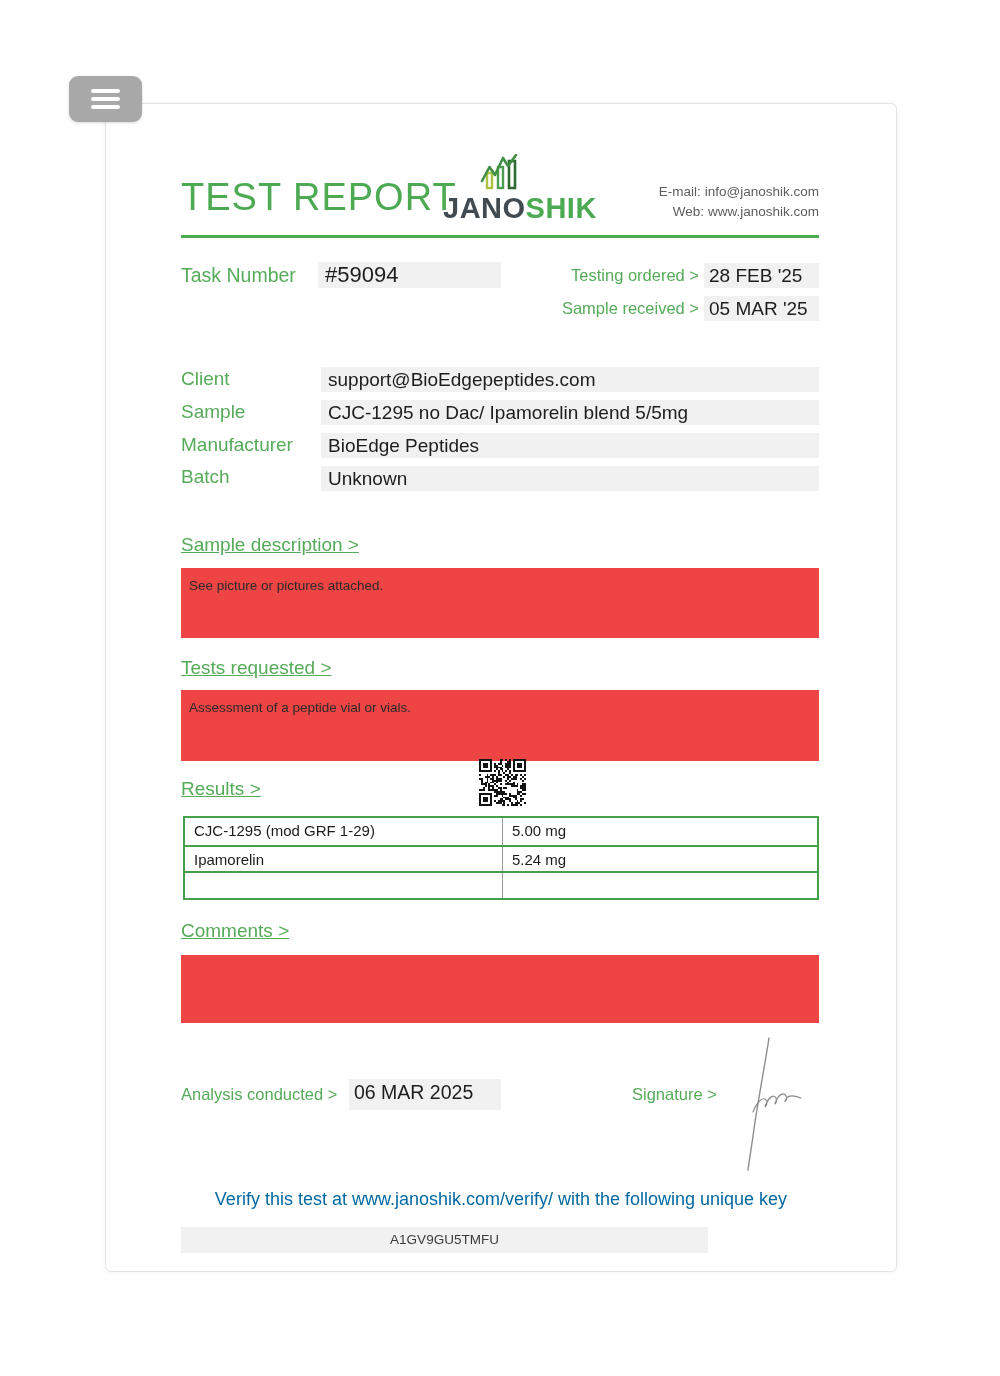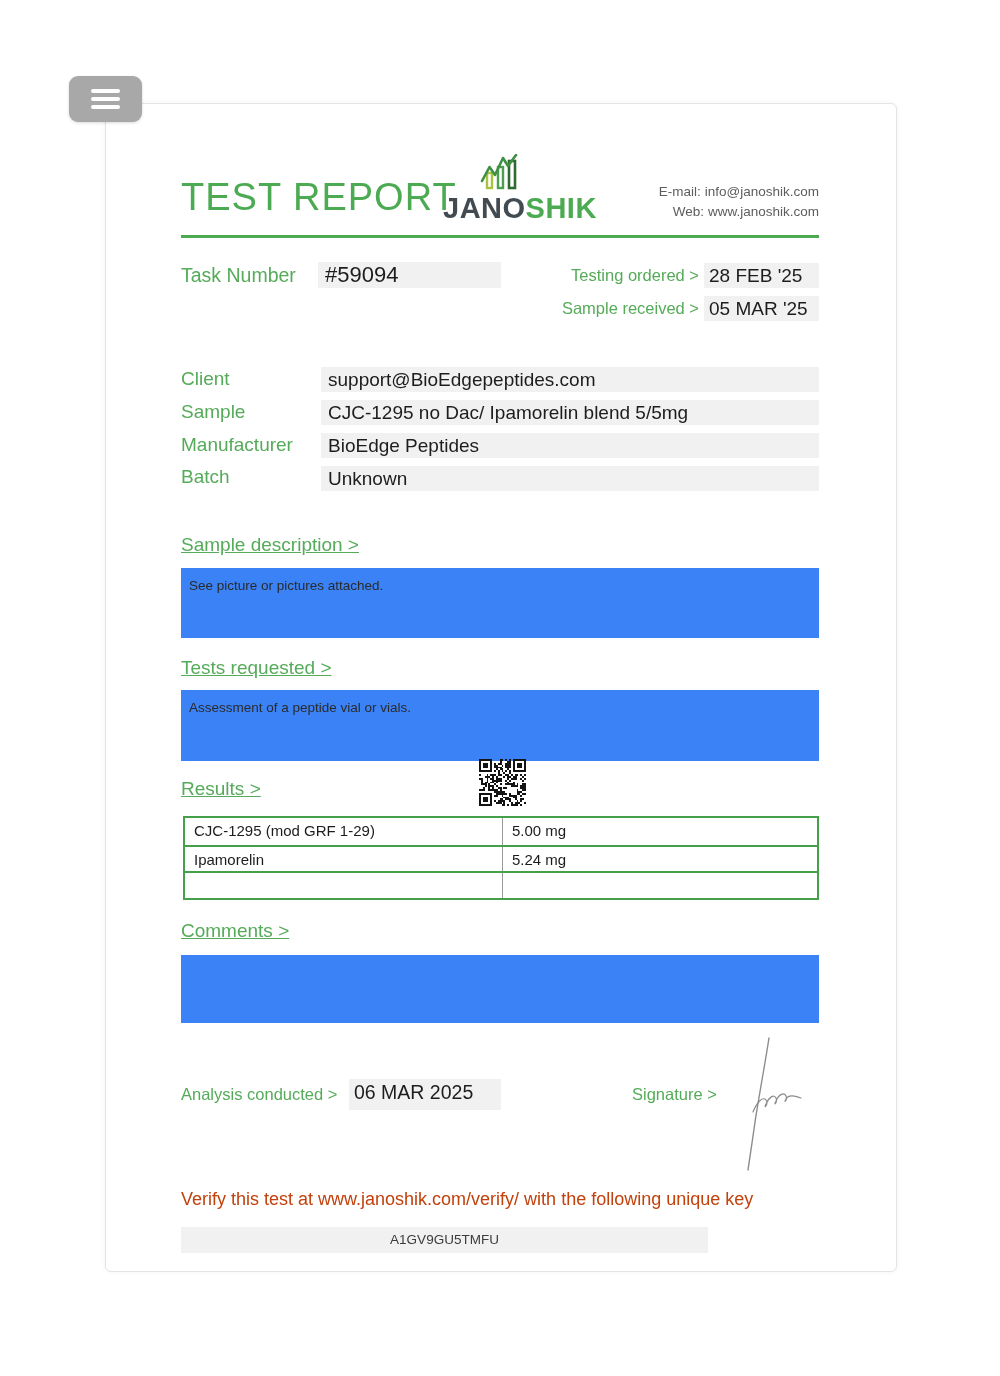--- a/index.html
+++ b/index.html
@@ -32,37 +32,37 @@
   .date-label-2 { left:443px; top:195px; width:150px; text-align:right; }
   .date-box { left:598px; width:115px; height:25px; font-size:19px; line-height:25px; padding-left:5px; }
   .date-box-1 { top:159px; }
   .date-box-2 { top:192px; }
 
   .detail-label { left:75px; }
   .detail-box { left:215px; width:498px; height:25px; font-size:19px; line-height:25px; padding-left:7px; }
 
   
   .sec-heading { left:75px; font-size:19px;text-decoration:underline; }
-  .sec-box { left:75px; width:638px; background:#3b82f6; color:#2a2a2a; font-size:13.5px; padding:10px 8px; }
+  .sec-box { left:75px; width:638px; background:#ef4444; color:#2a2a2a; font-size:13.5px; padding:10px 8px; }
 
   .qr { left:373px; top:654px; width:47px; height:49px; }
 
   .res-table { left:77px; top:712px; width:636px; border:2px solid #44a04a; background:#fff; }
   .t-row { display:flex; height:26.7px; }
   .t-row + .t-row { border-top:2px solid #44a04a; }
   .t-cell { font-size:15px; color:#1c1c1c; line-height:26px; padding-left:9px; overflow:hidden; white-space:nowrap; }
   .t-cell.c1 { width:317px; }
   .t-cell.c2 { flex:1; border-left:1px solid #9a9a9a; }
 
   .analysis-label { left:75px; top:981px; }
   .analysis-box { left:243px; top:975px; width:152px; height:31px; font-size:19.5px; line-height:27px; padding-left:5px; }
   .sig-label { left:526px; top:981px; }
   .sig-svg { left:633px; top:930px; }
 
-  .verify-text { left:75px; top:1085px; width:640px; color:#c2410c; font-size:18px; white-space:nowrap; }
+  .verify-text { left:75px; top:1085px; width:640px; color:#0369a1; font-size:18px; white-space:nowrap;text-align:center; }
   .key-box { left:75px; top:1123px; width:527px; height:26px; font-size:13.5px; line-height:26px; text-align:center; color:#3c3c3c; background:#f1f1f1; }
 
   
   .menu-btn {
     position:absolute; left:69px; top:76px; width:73px; height:46px;
     background:#a8a8a8; border:none; border-radius:9px; cursor:pointer;
     display:flex; flex-direction:column; align-items:center; justify-content:center; gap:3.5px;
     box-shadow:0 1px 3px rgba(0,0,0,0.15);
   }
   .menu-bar { width:29px; height:4.5px; background:#ffffff; border-radius:2px; }

